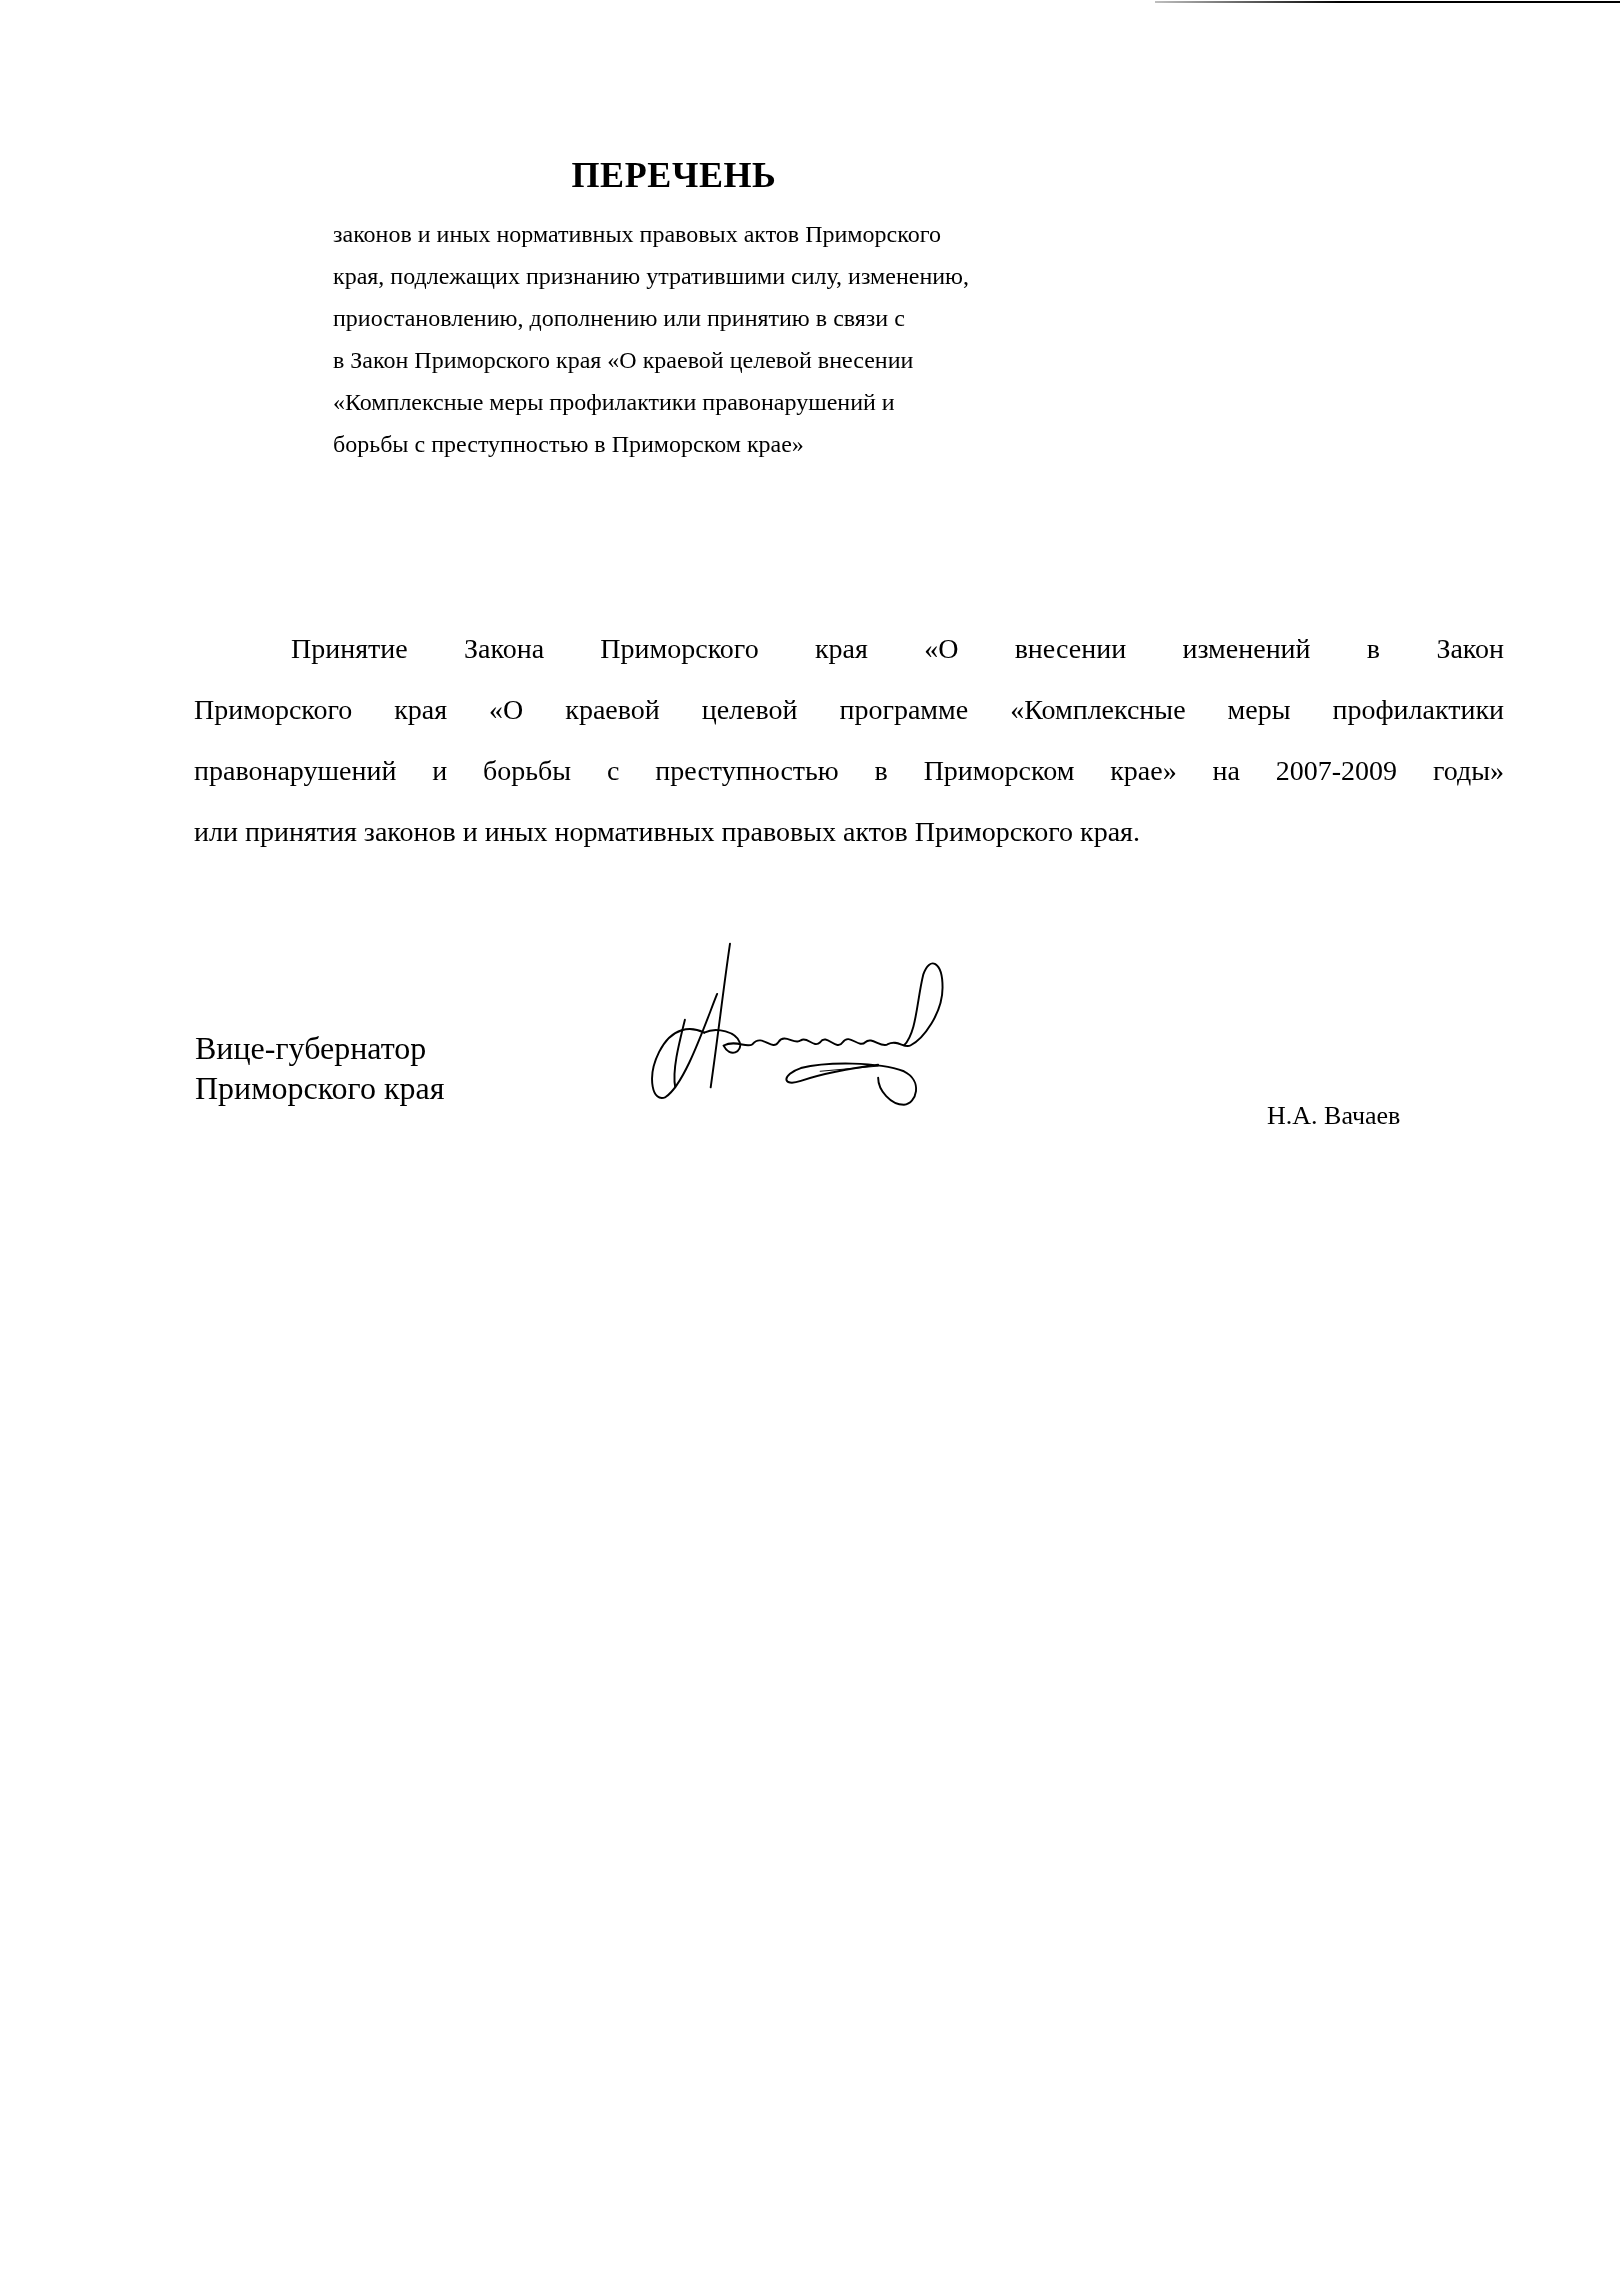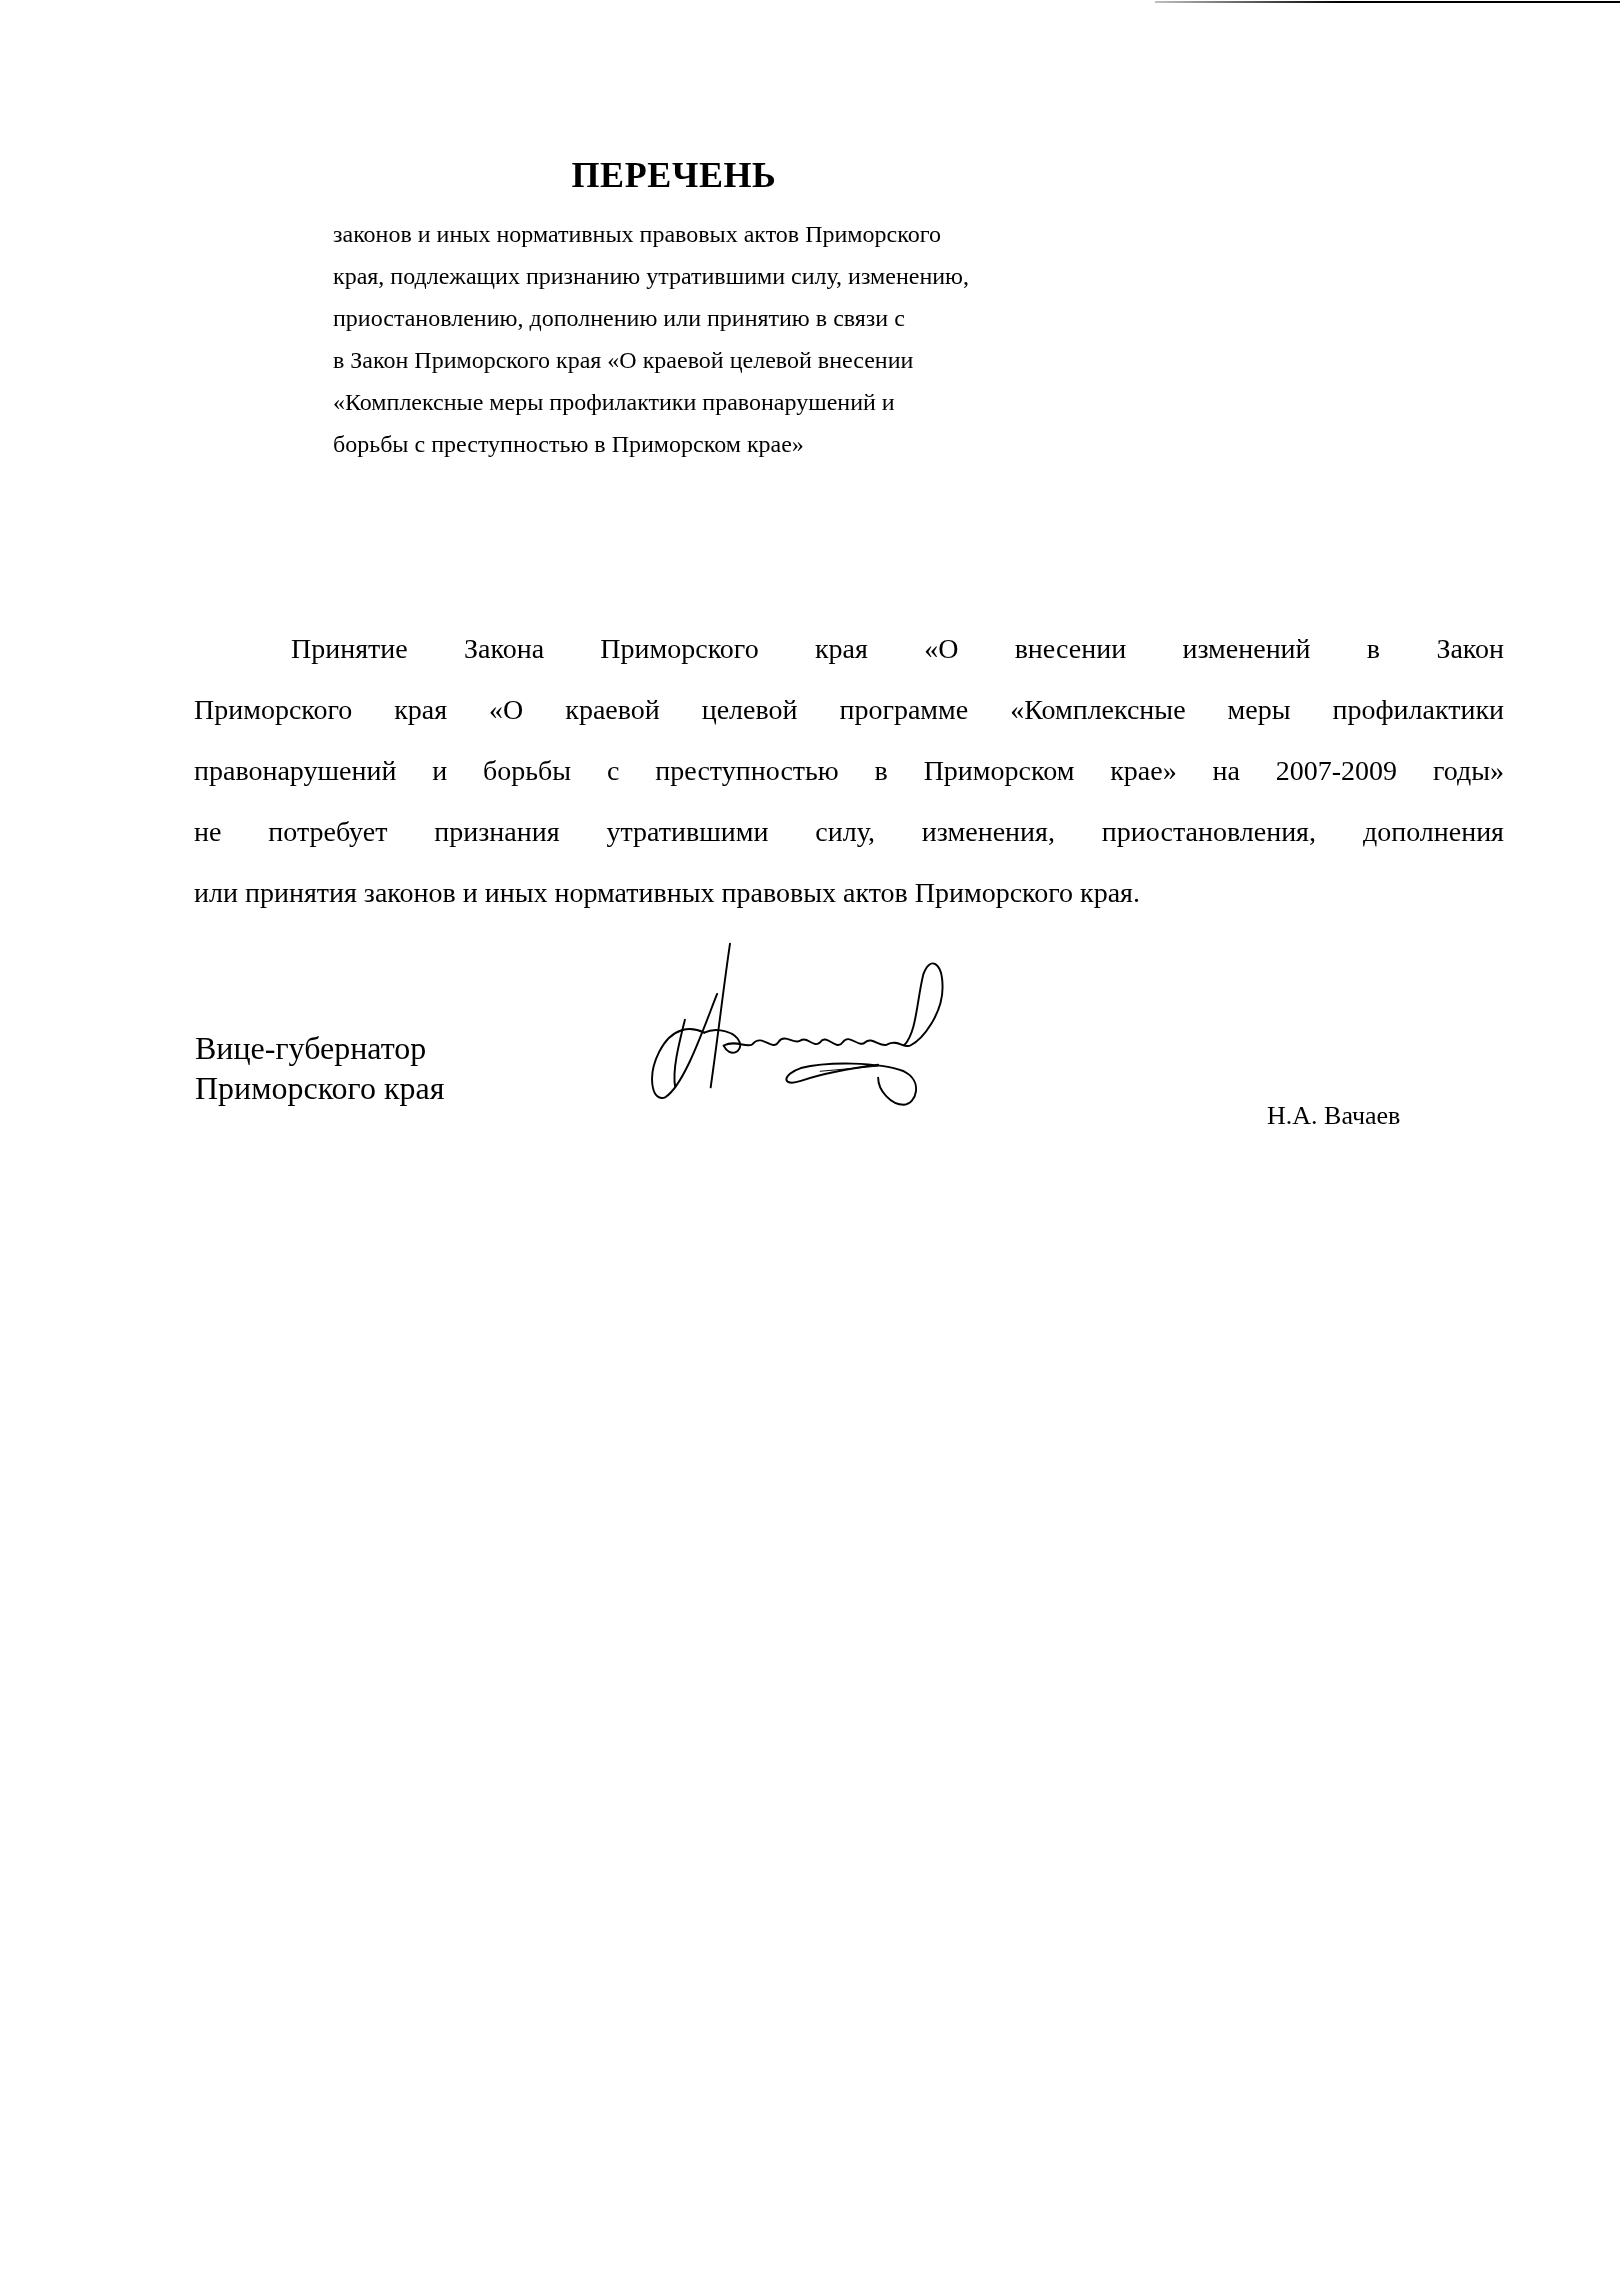--- a/index.html
+++ b/index.html
@@ -95,21 +95,20 @@
   <span>приостановлению, дополнению или принятию в связи с</span>
   <span>в Закон Приморского края «О краевой целевой внесении</span>
   <span>«Комплексные меры профилактики правонарушений и</span>
   <span>борьбы с преступностью в Приморском крае»</span>
 </div>
 
 <div class="body-text">
   <span class="first">Принятие Закона Приморского края «О внесении изменений в Закон</span>
   <span>Приморского края «О краевой целевой программе «Комплексные меры профилактики</span>
   <span>правонарушений и борьбы с преступностью в Приморском крае» на 2007-2009 годы»</span>
-  <span>не потребует признания утратившими силу, изменения, приостановления, дополнения</span>
   <span class="last">или принятия законов и иных нормативных правовых актов Приморского края.</span>
 </div>
 
 <div class="position-title">
   <span>Вице-губернатор</span>
   <span>Приморского края</span>
 </div>
 
 <svg class="signature" viewBox="0 0 720 340" xmlns="http://www.w3.org/2000/svg">
   <g fill="none" stroke="#000" stroke-width="3" stroke-linecap="round" stroke-linejoin="round">

